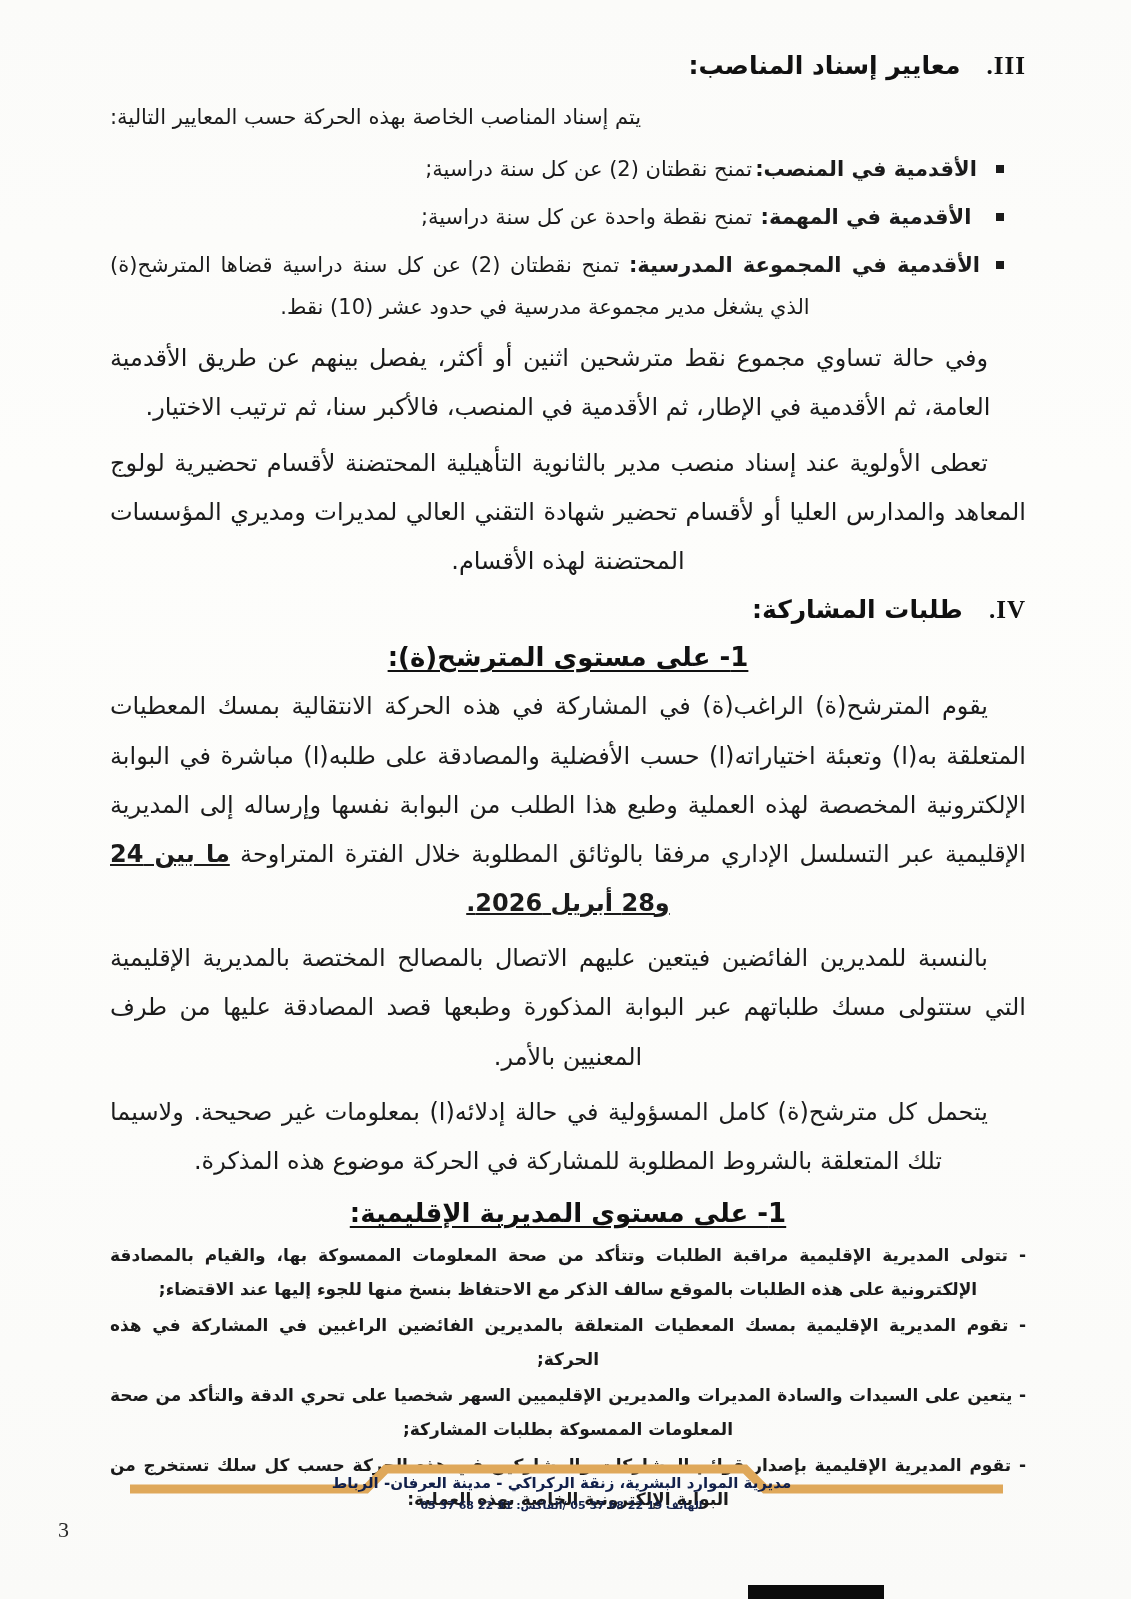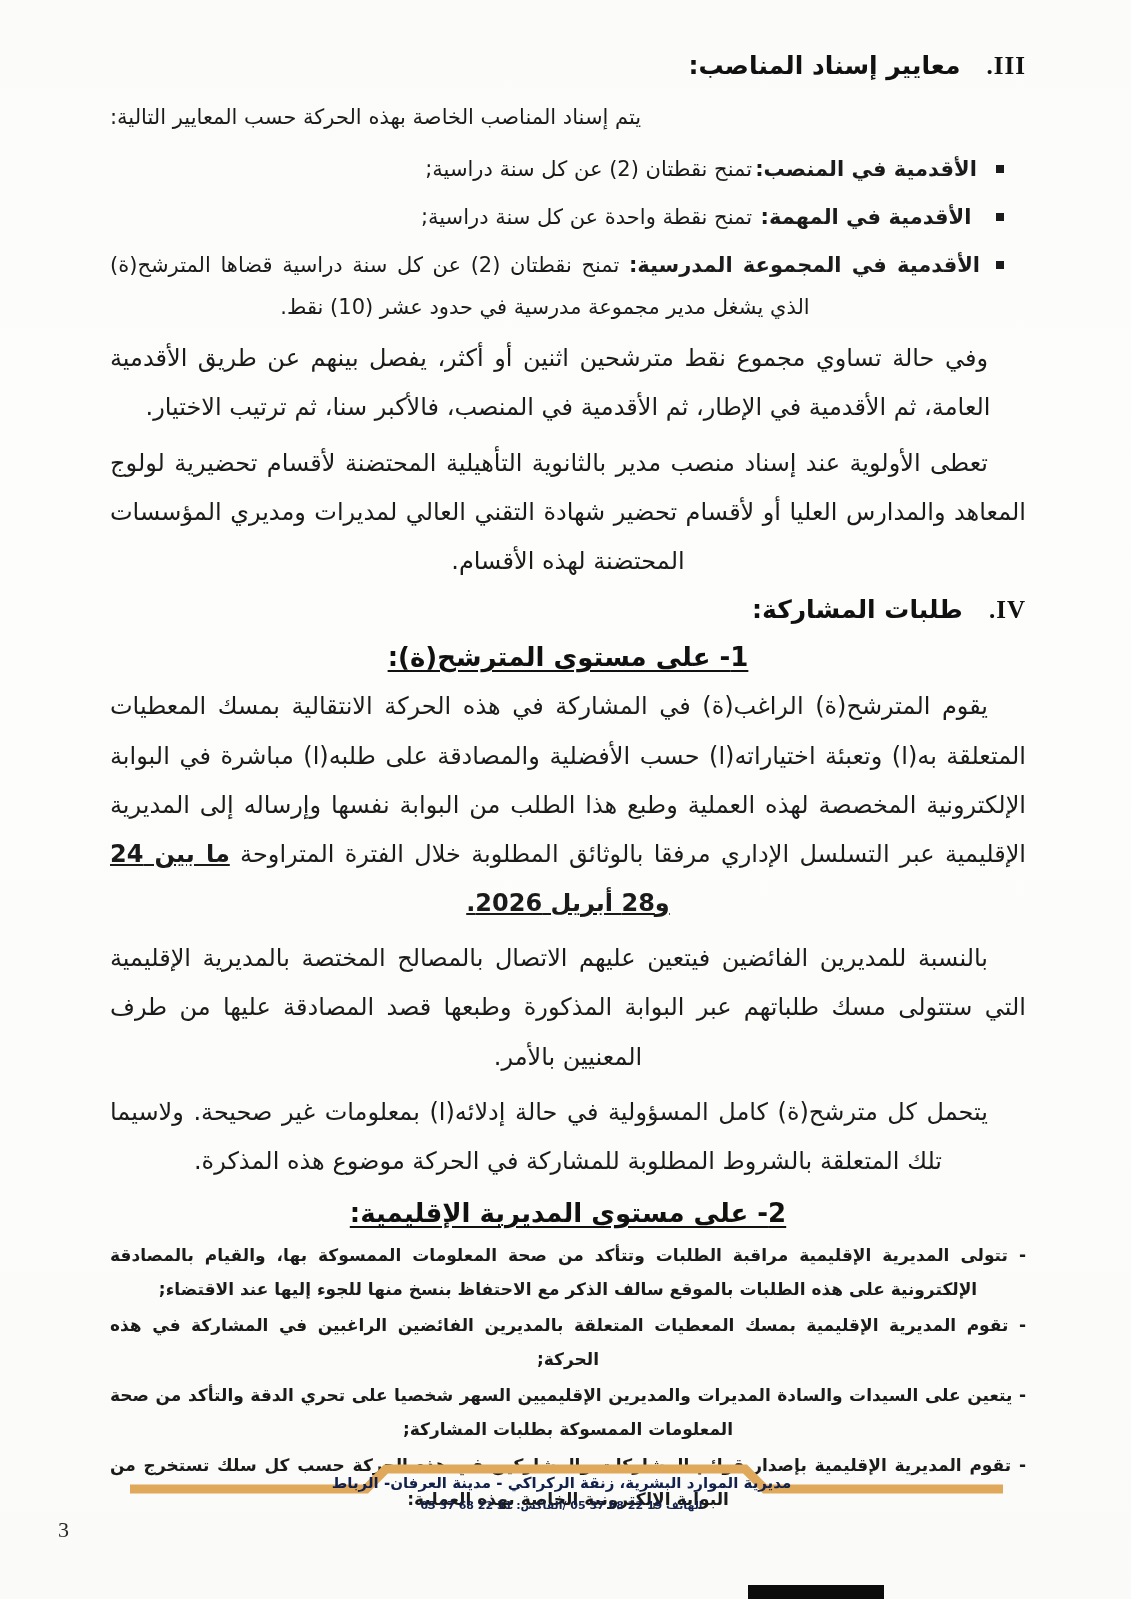--- a/index.html
+++ b/index.html
@@ -258,21 +258,21 @@
 
     <p class="para indent">
       <span>يقوم المترشح(ة) الراغب(ة) في المشاركة في هذه الحركة الانتقالية بمسك المعطيات المتعلقة به(ا) وتعبئة اختياراته(ا) حسب الأفضلية والمصادقة على طلبه(ا) مباشرة في البوابة الإلكترونية المخصصة لهذه العملية وطبع هذا الطلب من البوابة نفسها وإرساله إلى المديرية الإقليمية عبر التسلسل الإداري مرفقا بالوثائق المطلوبة خلال الفترة المتراوحة </span><b>ما بين 24 و28 أبريل 2026.</b>
     </p>
 
     <p class="para indent">بالنسبة للمديرين الفائضين فيتعين عليهم الاتصال بالمصالح المختصة بالمديرية الإقليمية التي ستتولى مسك طلباتهم عبر البوابة المذكورة وطبعها قصد المصادقة عليها من طرف المعنيين بالأمر.</p>
 
     <p class="para indent">يتحمل كل مترشح(ة) كامل المسؤولية في حالة إدلائه(ا) بمعلومات غير صحيحة. ولاسيما تلك المتعلقة بالشروط المطلوبة للمشاركة في الحركة موضوع هذه المذكرة.</p>
 
     <h3 class="sub-heading">
-      <span class="u">2- على مستوى المديرية الإقليمية:</span>
+      <span class="u">1- على مستوى المديرية الإقليمية:</span>
     </h3>
 
     <ul class="dashes">
       <li>- تتولى المديرية الإقليمية مراقبة الطلبات وتتأكد من صحة المعلومات الممسوكة بها، والقيام بالمصادقة الإلكترونية على هذه الطلبات بالموقع سالف الذكر مع الاحتفاظ بنسخ منها للجوء إليها عند الاقتضاء;</li>
       <li>- تقوم المديرية الإقليمية بمسك المعطيات المتعلقة بالمديرين الفائضين الراغبين في المشاركة في هذه الحركة;</li>
       <li>- يتعين على السيدات والسادة المديرات والمديرين الإقليميين السهر شخصيا على تحري الدقة والتأكد من صحة المعلومات الممسوكة بطلبات المشاركة;</li>
       <li>- تقوم المديرية الإقليمية بإصدار قوائم المشاركات والمشاركين في هذه الحركة حسب كل سلك تستخرج من البوابة الإلكترونية الخاصة بهذه العملية:</li>
     </ul>
 
   </div>

